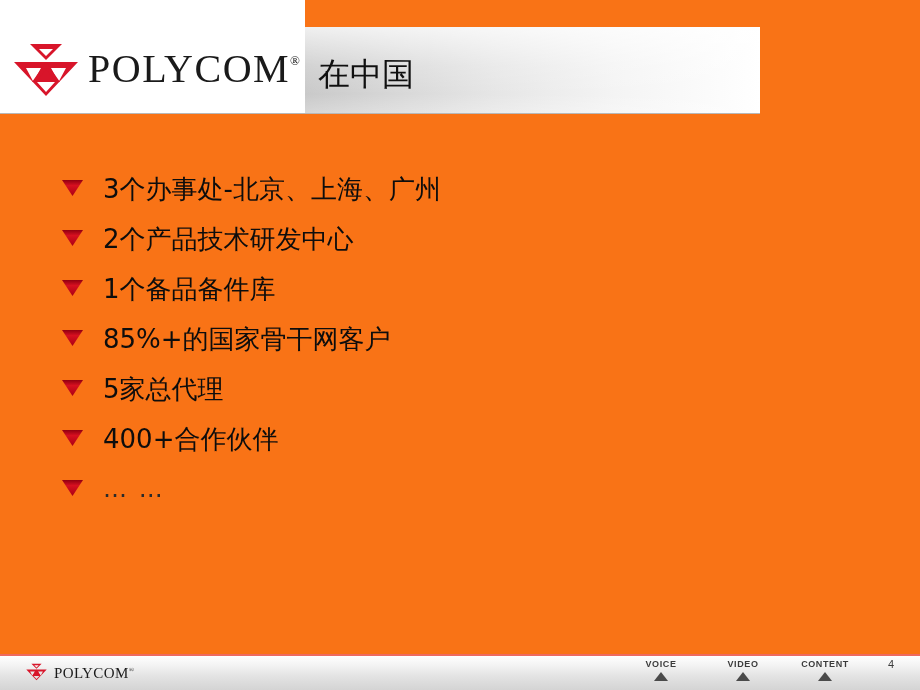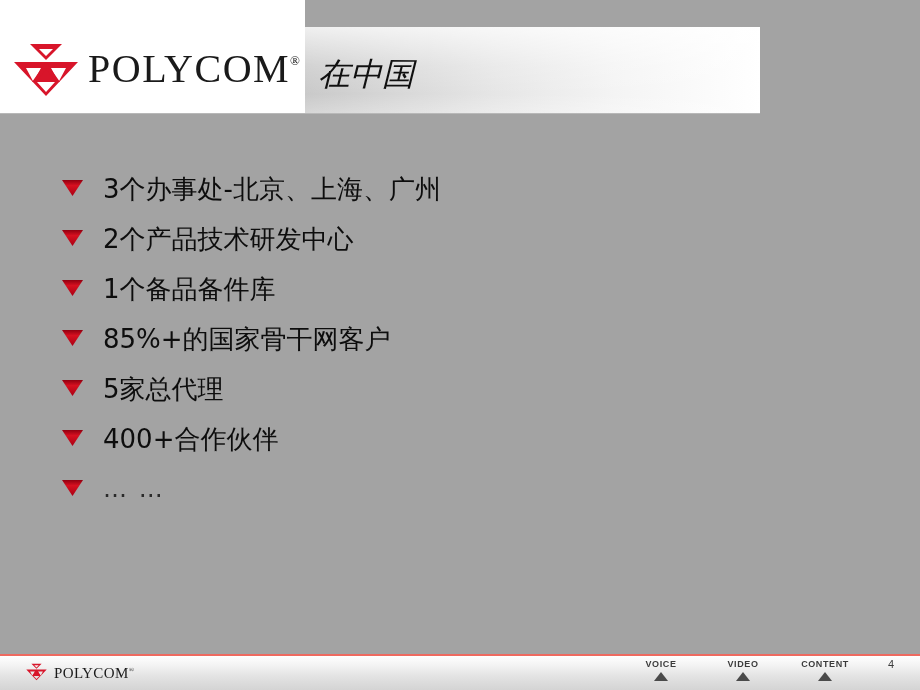--- a/index.html
+++ b/index.html
@@ -11,21 +11,21 @@
     height: 690px;
     background: #ffffff;
     font-family: "Liberation Sans", "DejaVu Sans", sans-serif;
     overflow: hidden;
     position: relative;
   }
 
   .slide {
     position: absolute;
     inset: 0;
-    background: #a3a3a3;
+    background: #f97316;
   }
 
   
   .header {
     position: absolute;
     left: 0;
     top: 0;
     width: 920px;
     height: 118px;
   }
@@ -85,21 +85,20 @@
 
   .slide-title {
     position: absolute;
     left: 318px;
     top: 58px;
     font-family: "DejaVu Serif", "Liberation Serif", serif;
     font-size: 32px;
     color: #101010;
     line-height: 1;
     white-space: nowrap;
-    font-style: italic;
   }
 
   .header-rule {
     position: absolute;
     left: 0;
     top: 113px;
     width: 760px;
     height: 1px;
     background: #b8b8b8;
   }

